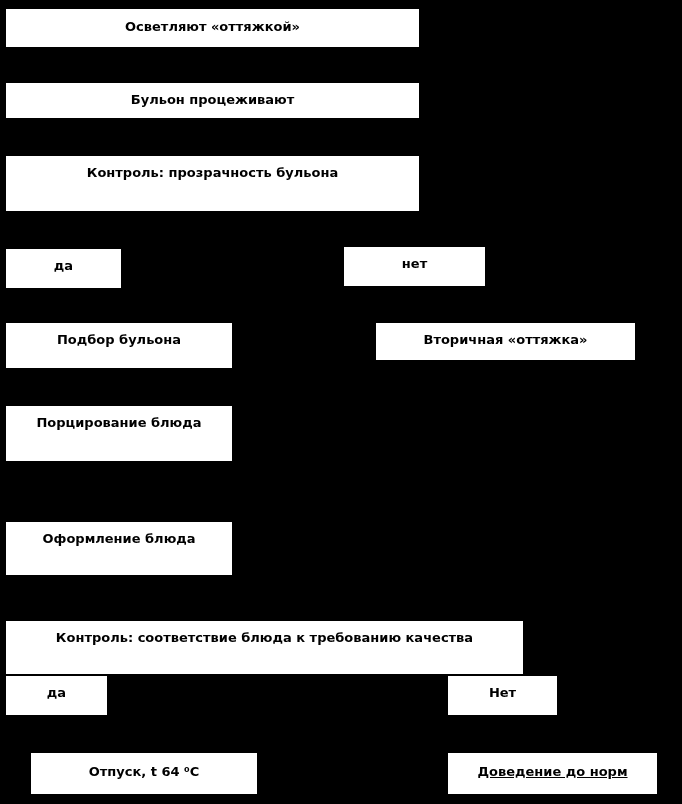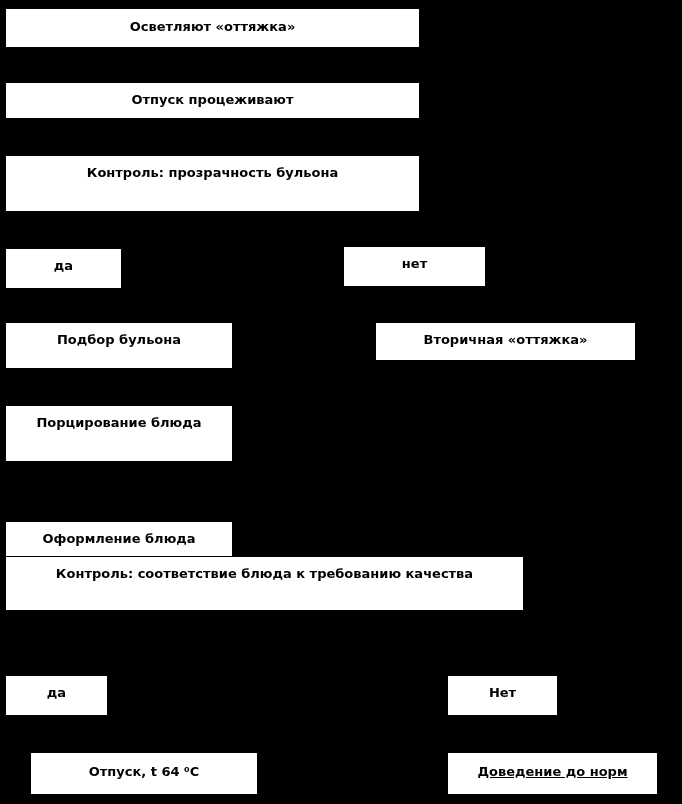--- a/index.html
+++ b/index.html
@@ -38,25 +38,25 @@
     line-height: 1.25;
     white-space: nowrap;
   }
 </style>
 </head>
 <body>
 
 <div class="canvas">
 
   <div class="node" style="left:5px; top:8px; width:415px; height:40px; padding-top:10px;">
-    <span class="node-label">Осветляют «оттяжка»</span>
+    <span class="node-label">Осветляют «оттяжкой»</span>
   </div>
 
   <div class="node" style="left:5px; top:82px; width:415px; height:37px;">
-    <span class="node-label">Отпуск процеживают</span>
+    <span class="node-label">Бульон процеживают</span>
   </div>
 
   <div class="node" style="left:5px; top:155px; width:415px; height:57px;">
     <span class="node-label">Контроль: прозрачность бульона</span>
   </div>
 
   <div class="node" style="left:5px; top:248px; width:117px; height:41px;">
     <span class="node-label">да</span>
   </div>
 
@@ -73,21 +73,21 @@
   </div>
 
   <div class="node" style="left:375px; top:322px; width:261px; height:39px;">
     <span class="node-label">Вторичная «оттяжка»</span>
   </div>
 
   <div class="node" style="left:5px; top:521px; width:228px; height:55px;">
     <span class="node-label">Оформление блюда</span>
   </div>
 
-  <div class="node" style="left:5px; top:556px; width:519px; height:55px;">
+  <div class="node" style="left:5px; top:620px; width:519px; height:55px;">
     <span class="node-label">Контроль: соответствие блюда к требованию качества</span>
   </div>
 
   <div class="node" style="left:5px; top:675px; width:103px; height:41px;">
     <span class="node-label">да</span>
   </div>
 
   <div class="node" style="left:447px; top:675px; width:111px; height:41px;">
     <span class="node-label">Нет</span>
   </div>

